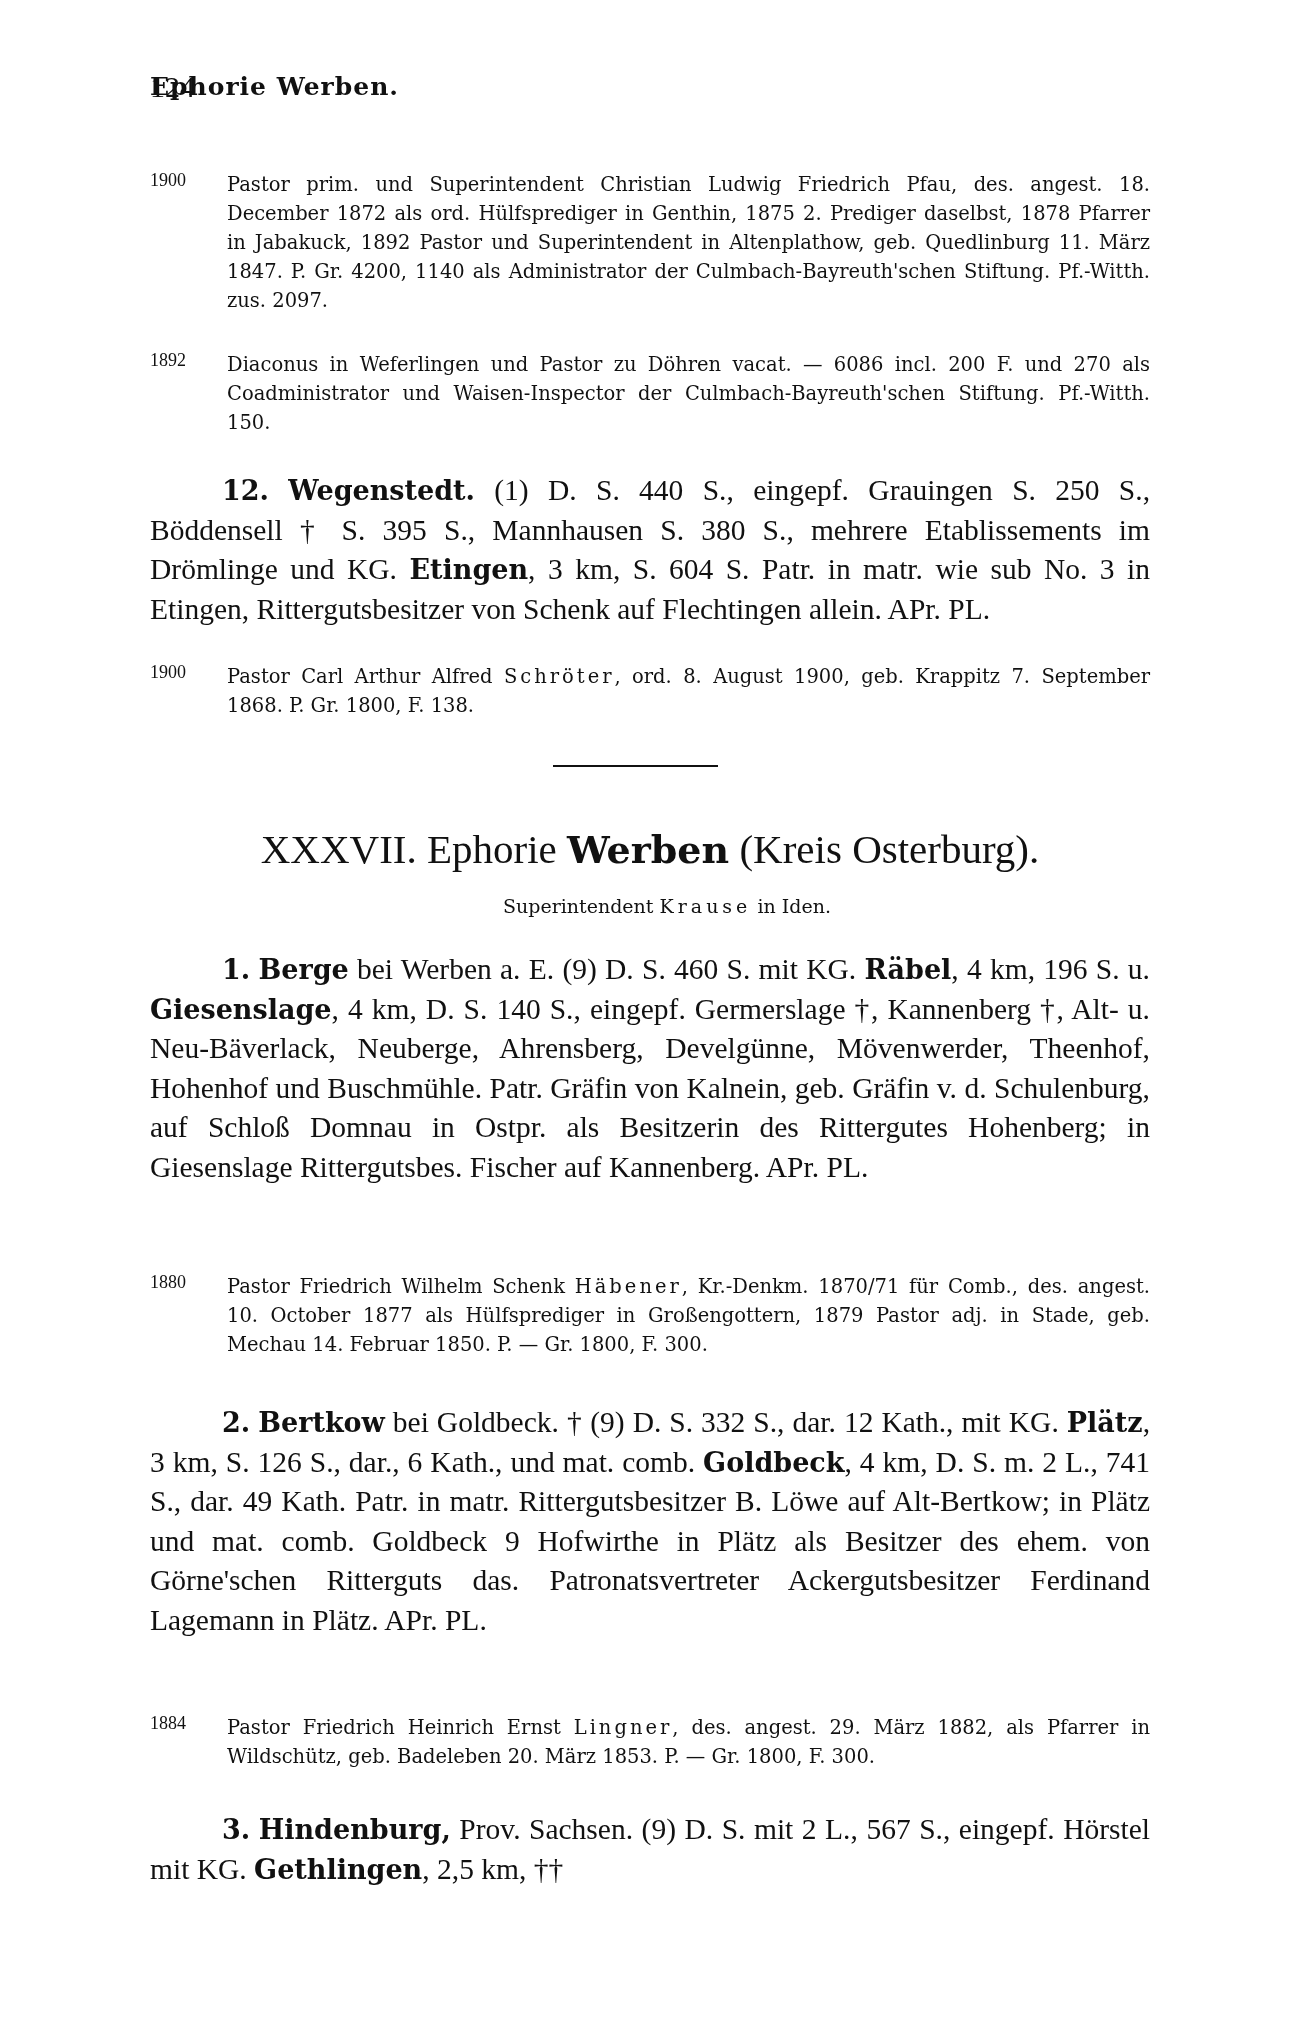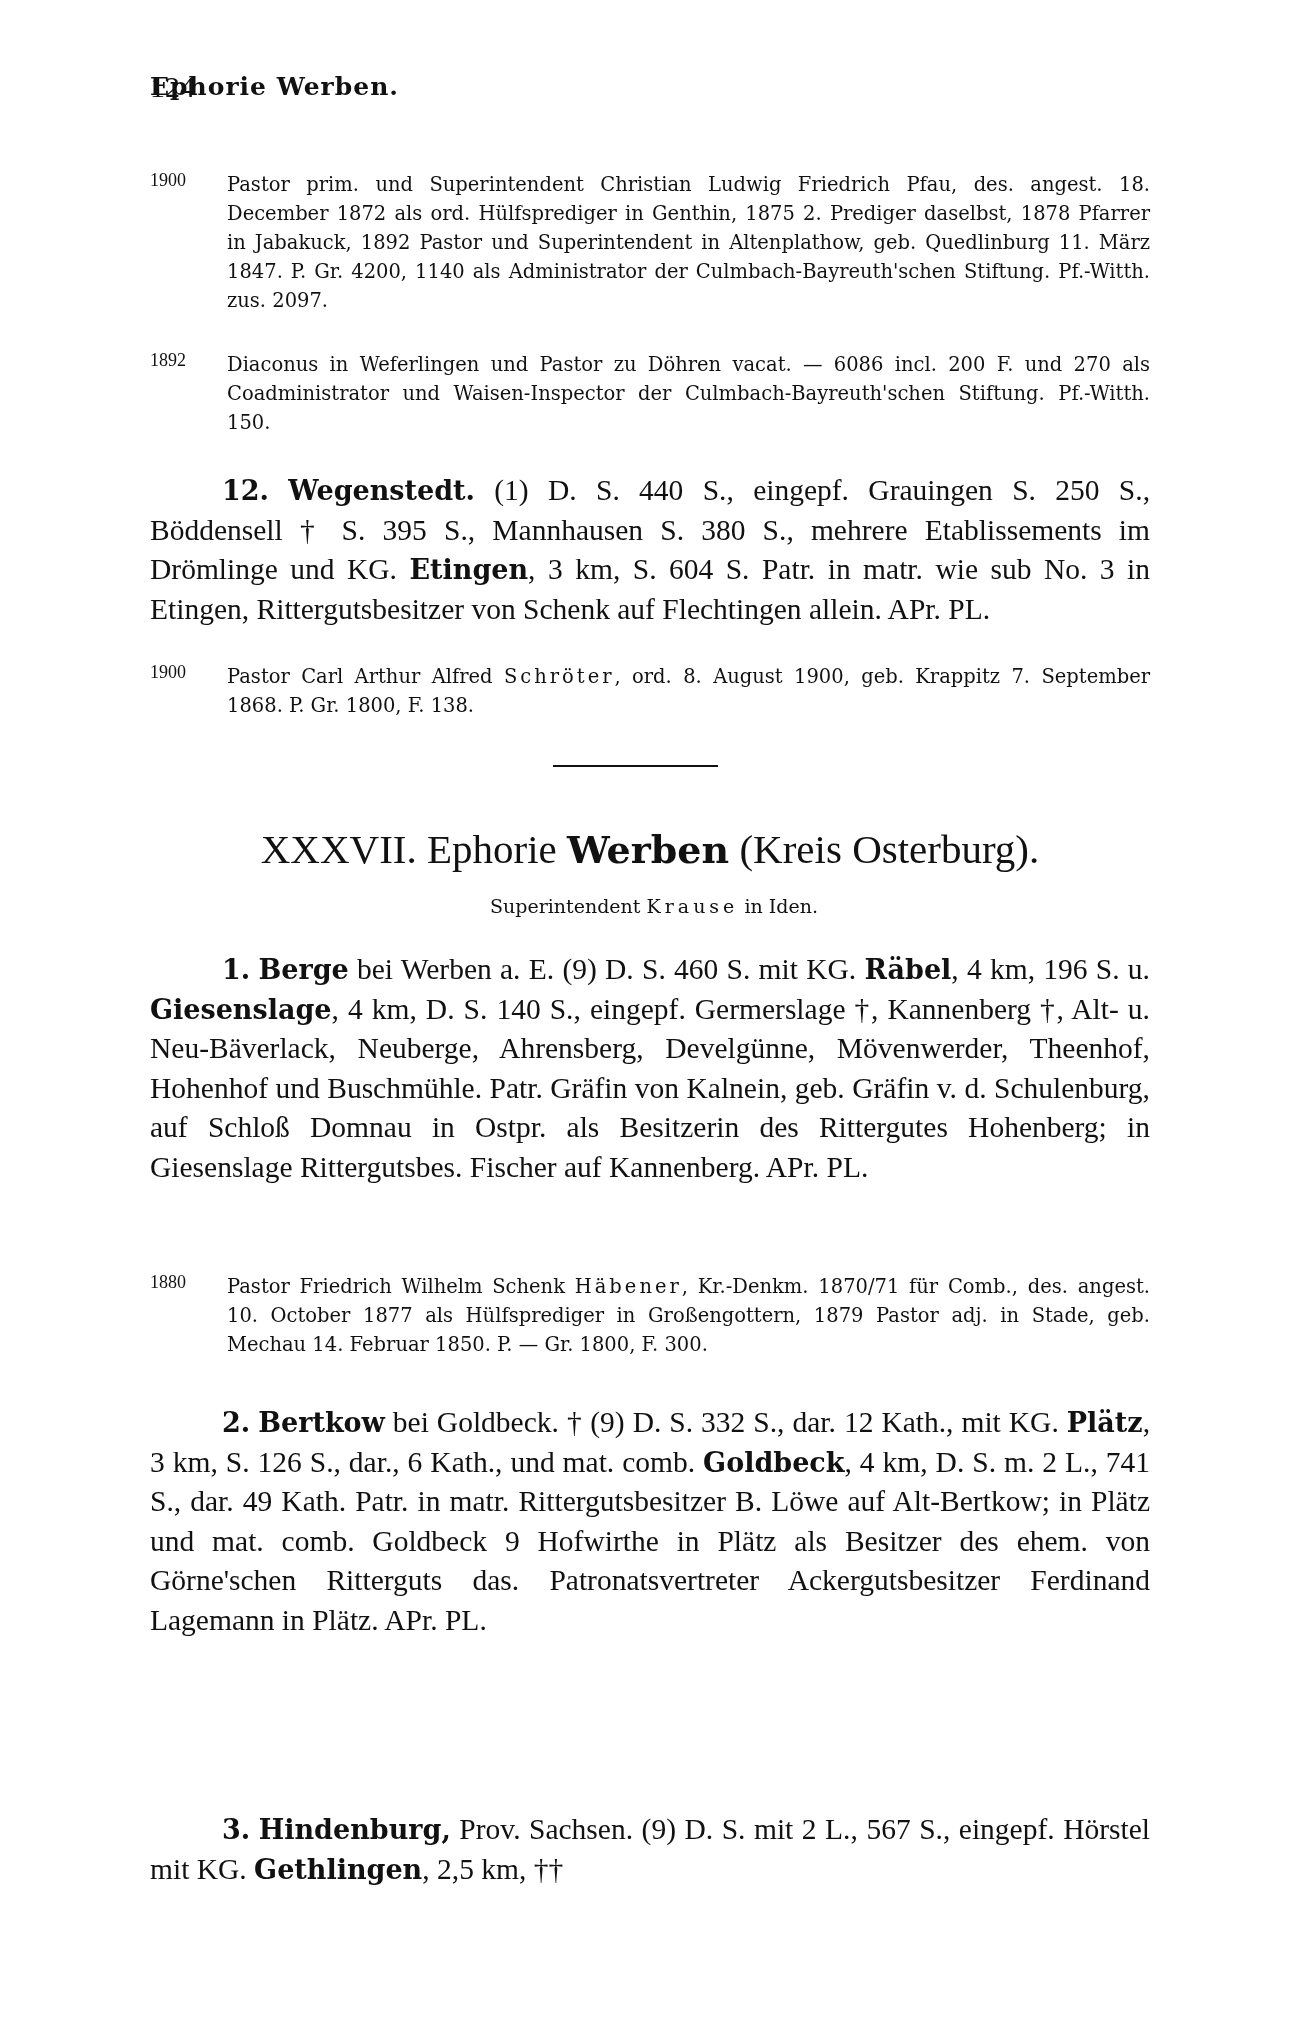--- a/index.html
+++ b/index.html
@@ -14,21 +14,21 @@
   .entry .text { margin-left: 77px; font-size: 19.5px; line-height: 29px; text-align: justify; font-family: "DejaVu Serif", serif; }
   .entry .text .spaced { letter-spacing: 3px; }
 
   .para { position: absolute; left: 150px; width: 1000px; font-family: "Liberation Serif", serif; font-size: 29.5px; line-height: 39.6px; text-align: justify; }
   .para .indent { display: inline-block; width: 72px; }
   .para b { font-family: "DejaVu Serif", serif; font-weight: bold; font-size: 27px; }
 
   .divider { position: absolute; top: 765px; left: 553px; width: 165px; height: 0; border-top: 2px solid #111; }
   .section-title { position: absolute; top: 825px; left: 150px; width: 1000px; text-align: center; font-family: "Liberation Serif", serif; font-size: 41px; }
   .section-title b { font-family: "DejaVu Serif", serif; font-weight: bold; font-size: 38px; }
-  .superintendent { position: absolute; top: 895px; left: 154px; width: 1000px; text-align: center; font-size: 19px; font-family: "DejaVu Serif", serif; }
+  .superintendent { position: absolute; top: 895px; left: 167px; width: 1000px; text-align: center; font-size: 19px; font-family: "DejaVu Serif", serif; }
   .superintendent .spaced { letter-spacing: 4px; }
 </style>
 </head>
 <body>
 
 <div class="page">
 
   <div class="running-head">
     <span class="page-number">124</span>
     <div class="running-title">Ephorie Werben.</div>
@@ -65,18 +65,22 @@
 
   <div class="entry" style="top:1272px;">
     <span class="year">1880</span>
     <div class="text"><span>Pastor Friedrich Wilhelm Schenk </span><span class="spaced">Häbener</span><span>, Kr.-Denkm. 1870/71 für Comb., des. angest. 10. October 1877 als Hülfsprediger in Großengottern, 1879 Pastor adj. in Stade, geb. Mechau 14. Februar 1850. P. — Gr. 1800, F. 300.</span></div>
   </div>
 
   <div class="para" style="top:1403px;">
     <span class="indent"></span><b>2.</b> <b>Bertkow</b><span> bei Goldbeck. † (9) D. S. 332 S., dar. 12 Kath., mit KG. </span><b>Plätz</b><span>, 3 km, S. 126 S., dar., 6 Kath., und mat. comb. </span><b>Goldbeck</b><span>, 4 km, D. S. m. 2 L., 741 S., dar. 49 Kath. Patr. in matr. Rittergutsbesitzer B. Löwe auf Alt-Bertkow; in Plätz und mat. comb. Goldbeck 9 Hofwirthe in Plätz als Besitzer des ehem. von Görne'schen Ritterguts das. Patronatsvertreter Ackergutsbesitzer Ferdinand Lagemann in Plätz. APr. PL.</span>
   </div>
 
+  <div class="entry" style="top:1713px;">
+    <span class="year">1884</span>
+    <div class="text"><span>Pastor Friedrich Heinrich Ernst </span><span class="spaced">Lingner</span><span>, des. angest. 29. März 1882, als Pfarrer in Wildschütz, geb. Badeleben 20. März 1853. P. — Gr. 1800, F. 300.</span></div>
+  </div>
 
   <div class="para" style="top:1810px;">
     <span class="indent"></span><b>3.</b> <b>Hindenburg,</b><span> Prov. Sachsen. (9) D. S. mit 2 L., 567 S., eingepf. Hörstel mit KG. </span><b>Gethlingen</b><span>, 2,5 km, ††</span>
   </div>
 
 </div>
 
 </body></html>

